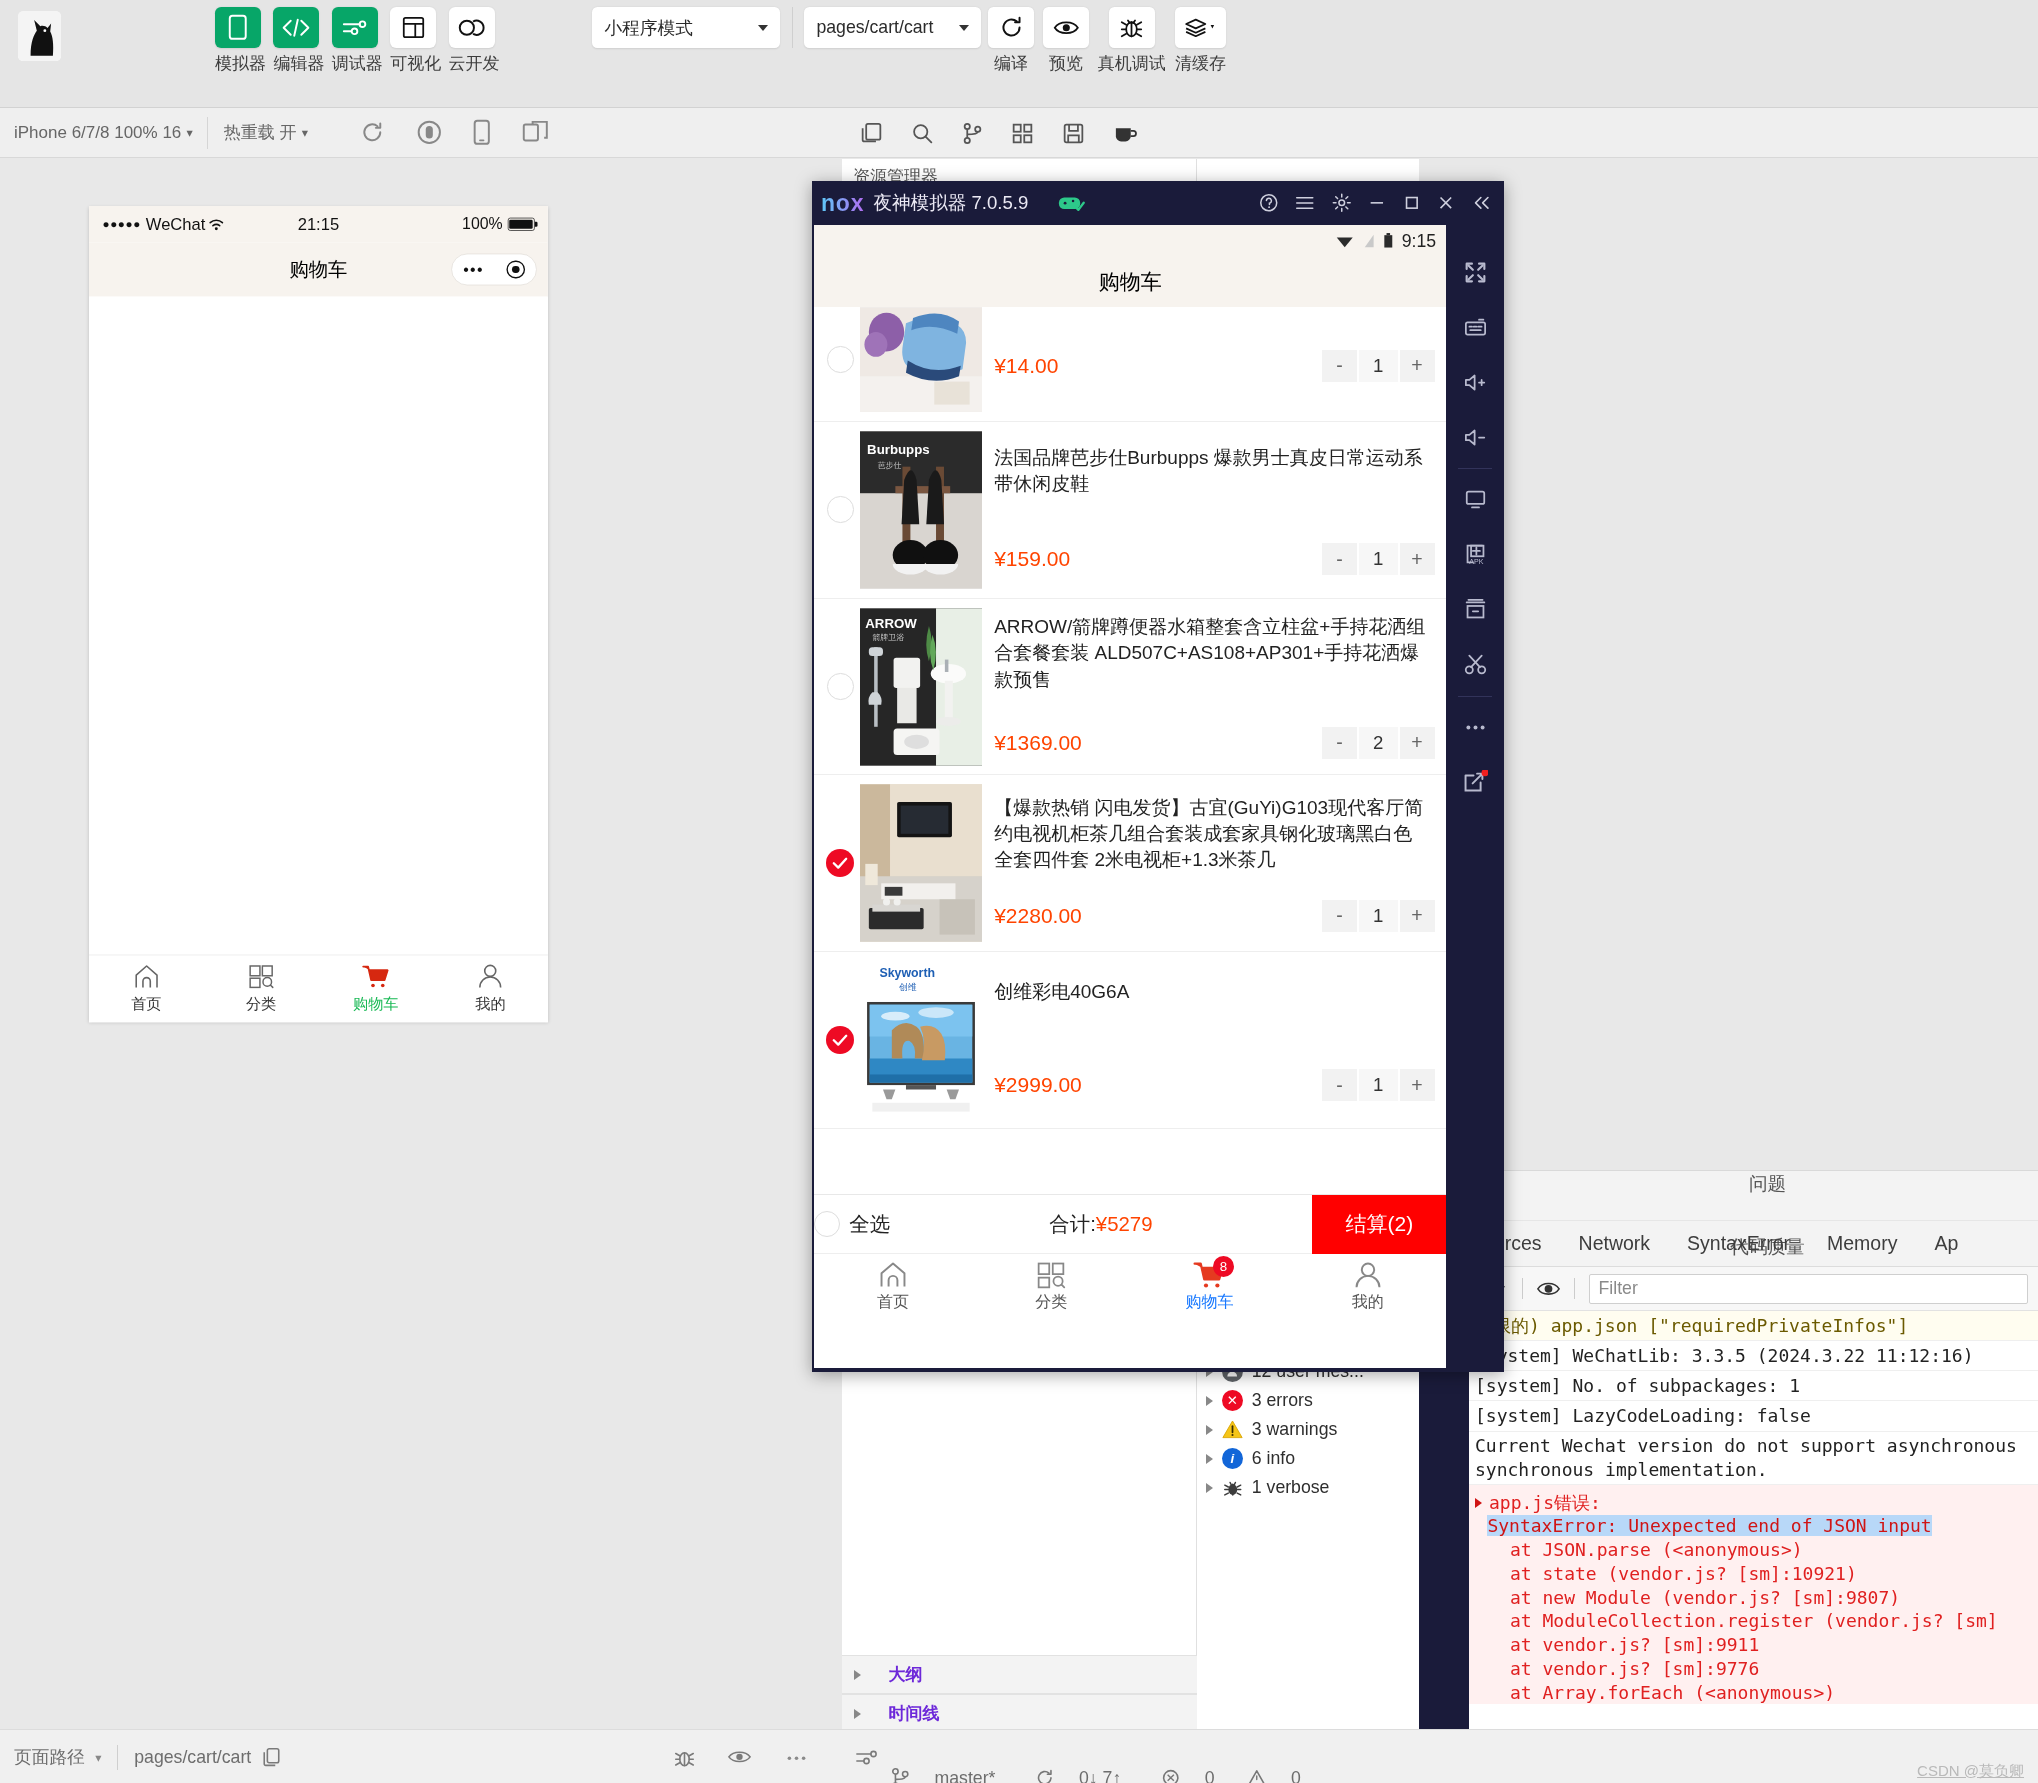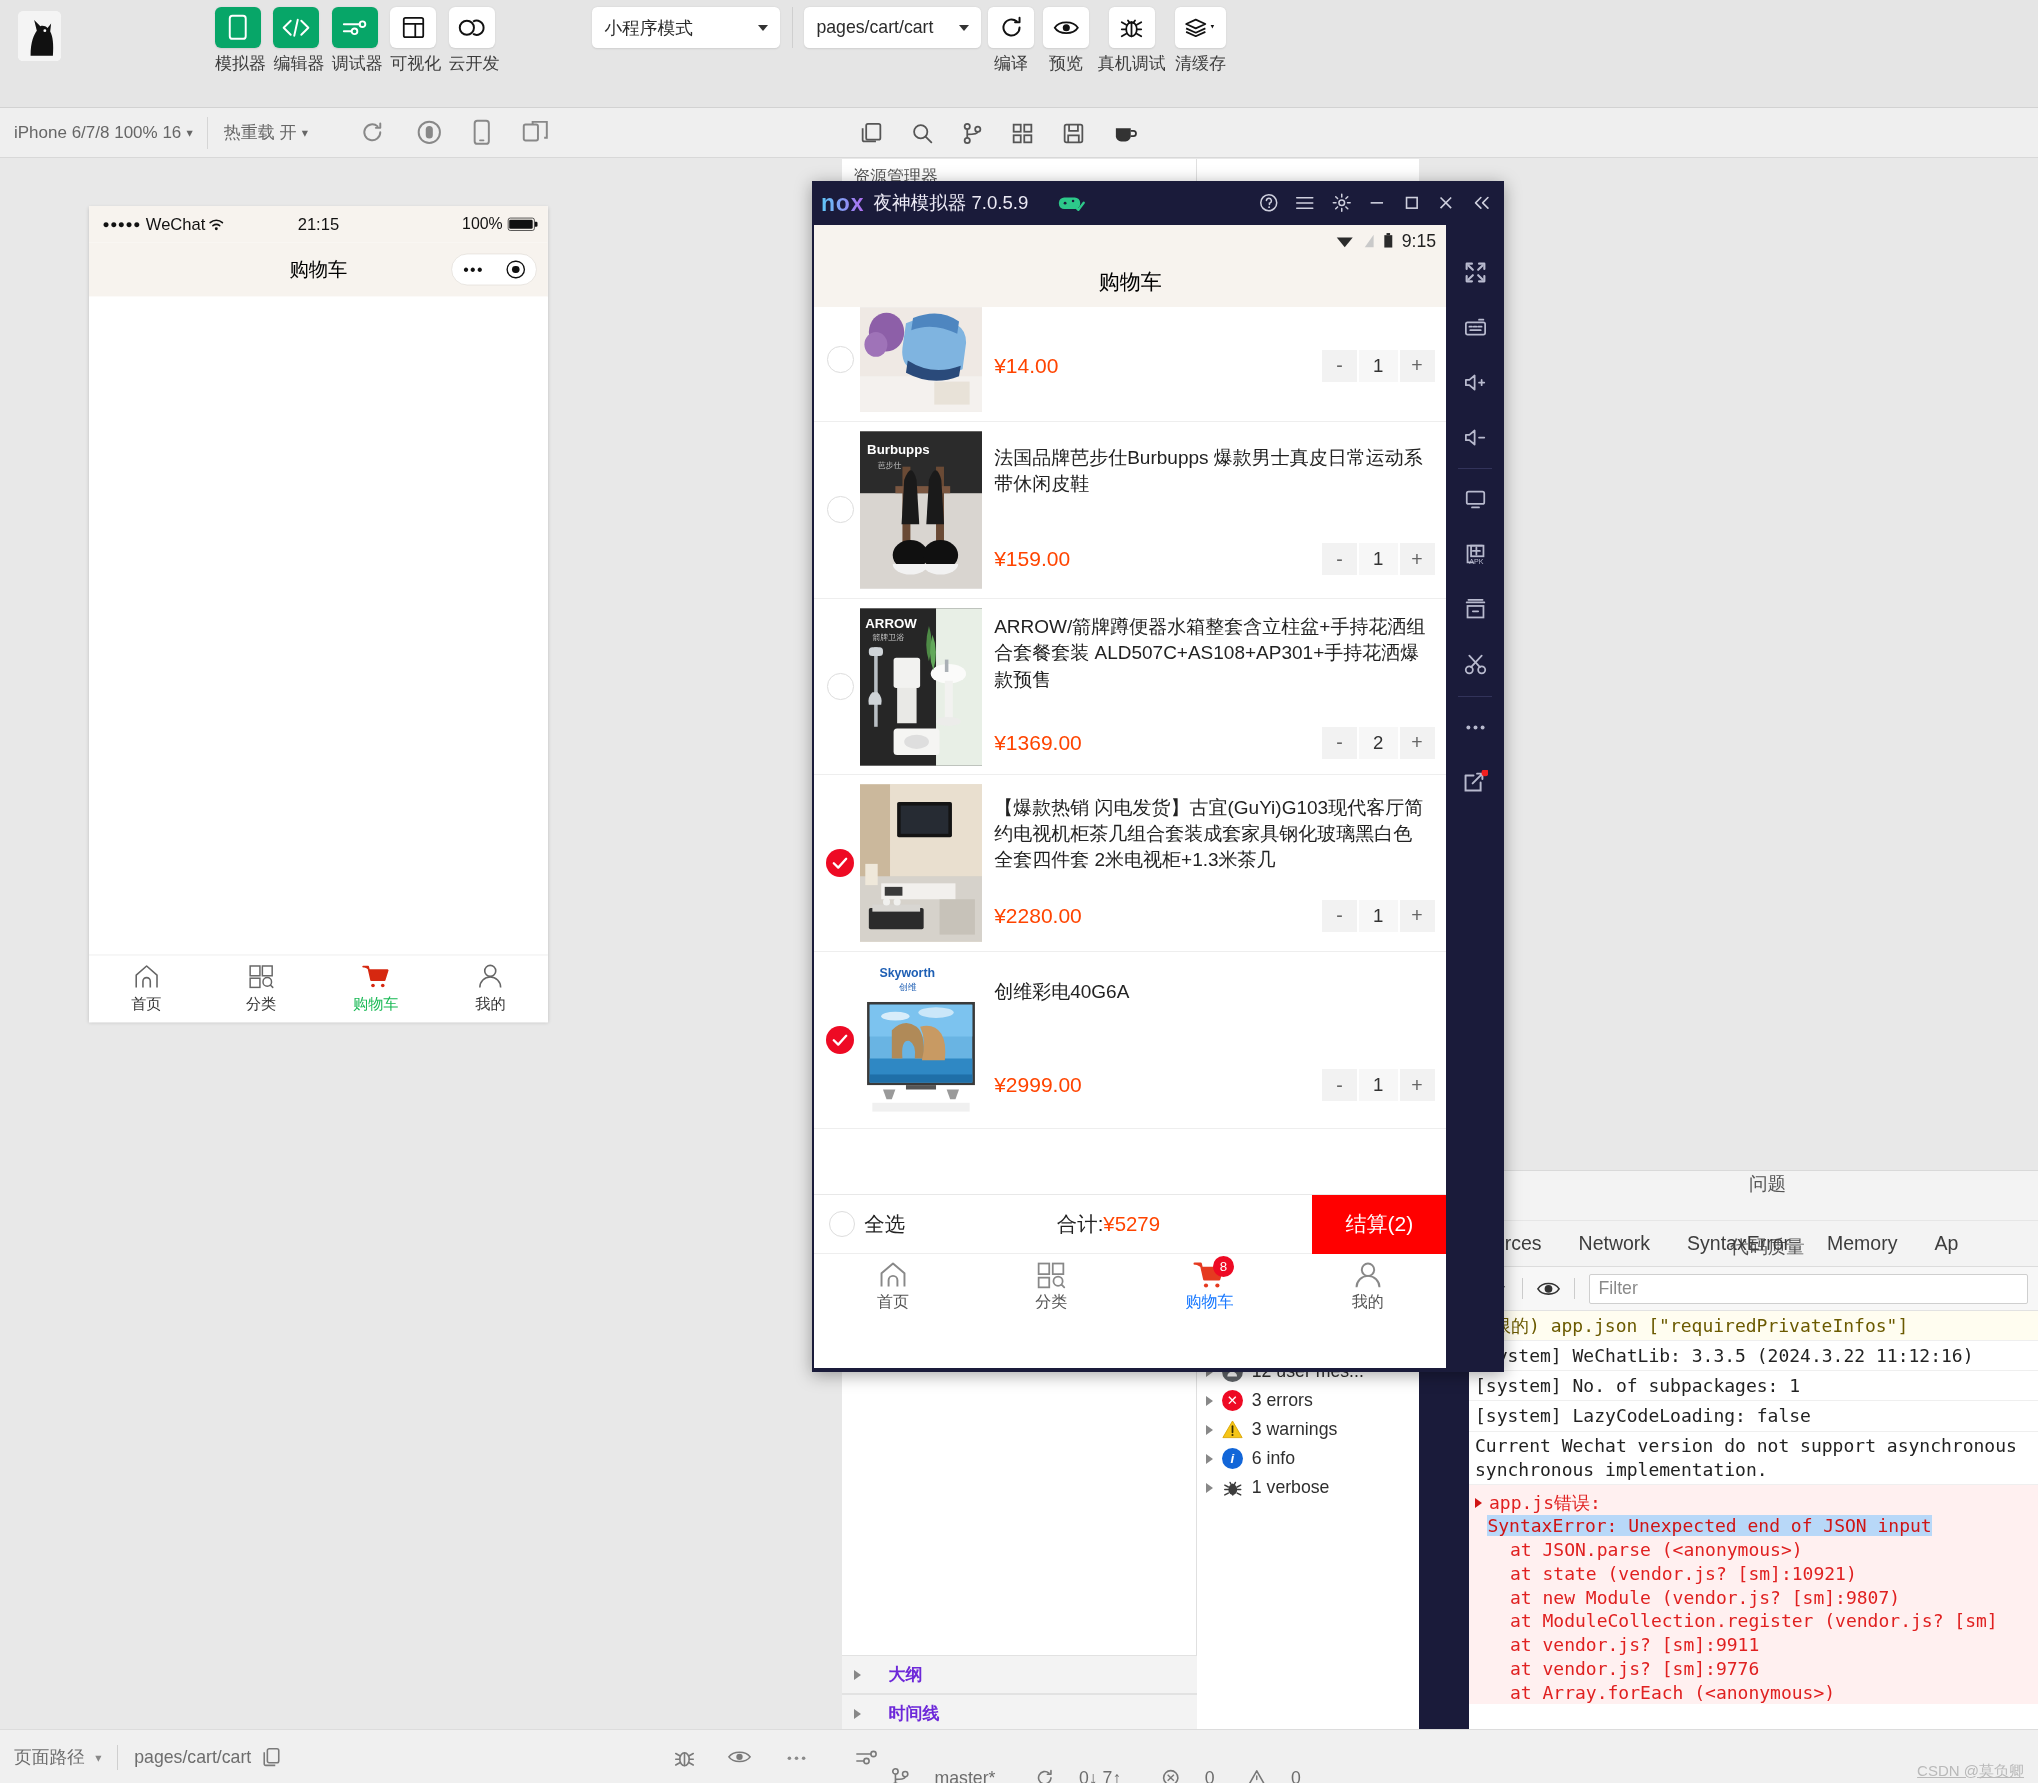--- a/index.html
+++ b/index.html
@@ -193,21 +193,21 @@
   .thumb { width: 122px; height: 122px; flex: 0 0 122px; overflow: hidden; background: #f3f3f3; position: relative; }
   .info { flex: 1; padding-left: 12.4px; padding-right: 5.3px; min-width: 0; }
   .pname { font-size: 19px; color: #222; line-height: 1.38; }
   .prow { display: flex; align-items: center; justify-content: space-between; margin-top: 12.4px; }
   .price { font-size: 21px; color: #f40; }
   .stepper { display: flex; align-items: stretch; }
   .st-btn { width: 35px; height: 32px; background: #f2f2f2; color: #666; font-size: 19.5px; display: flex; align-items: center; justify-content: center; cursor: pointer; }
   .st-num { width: 39px; height: 32px; background: #f7f7f7; color: #333; font-size: 18.6px; display: flex; align-items: center; justify-content: center; margin: 0 1.8px; cursor: text; }
 
   .cart-footer { height: 59px; background: #fff; border-top: 0.9px solid #e8e8e8; display: flex; align-items: center; }
-  .cf-all { display: flex; align-items: center; gap: 8.9px; padding-left: 15px; cursor: pointer; }
+  .cf-all { display: flex; align-items: center; gap: 8.9px; padding-left: 0; cursor: pointer; }
   .cf-all .lbl { font-size: 20.4px; color: #222; }
   .cf-total { flex: 1; text-align: center; font-size: 20.4px; color: #222; }
   .cf-total b { color: #f40; font-weight: normal; }
   .cf-btn { width: 135px; height: 59px; background: #f00; color: #fff; font-size: 21px; display: flex; align-items: center; justify-content: center; cursor: pointer; }
 
   .nx-tabbar { height: 66px; background: #fff; border-top: 0.9px solid #eee; display: flex; align-items: center; }
   .nx-tab { flex: 1; display: flex; flex-direction: column; align-items: center; gap: 2.7px; cursor: pointer; position: relative; }
   .nx-tab .lbl { font-size: 16px; color: #555; }
   .nx-tab.active .lbl { color: #1677ff; }
   .nx-badge { position: absolute; left: 50%; top: -3.5px; margin-left: 3.5px; min-width: 21px; height: 21px;

